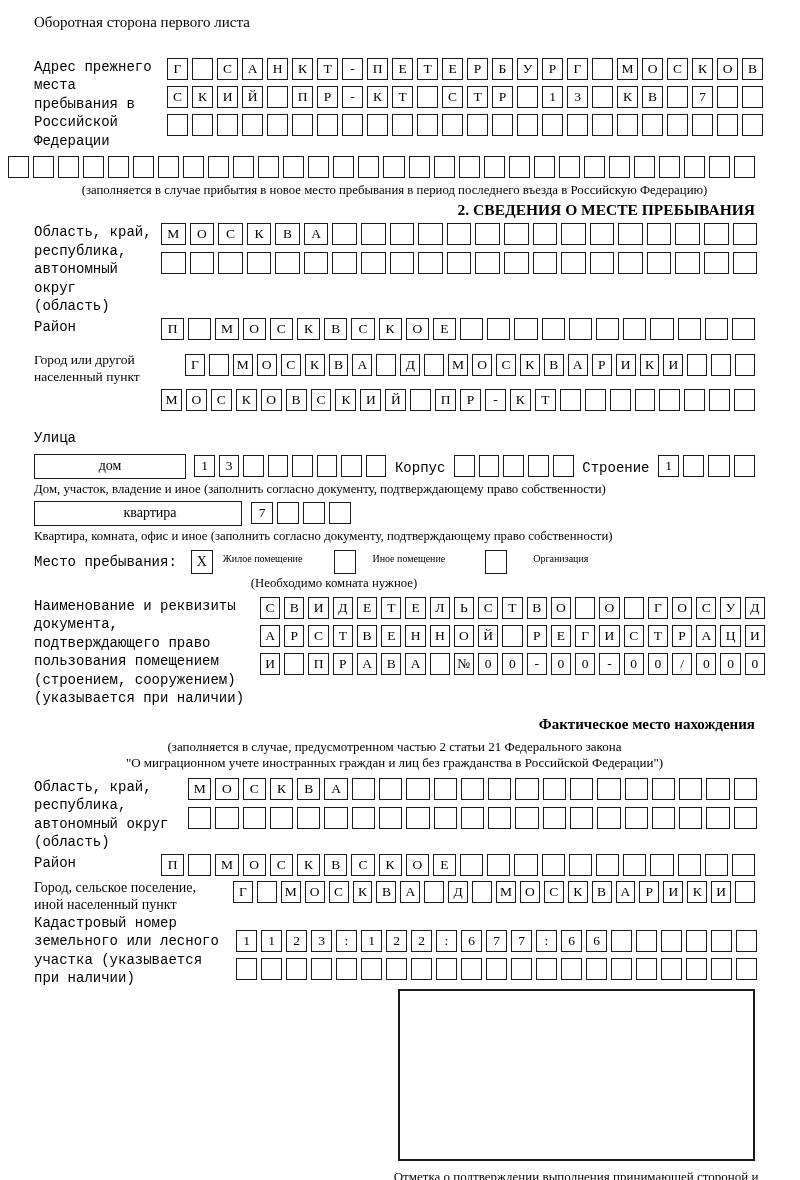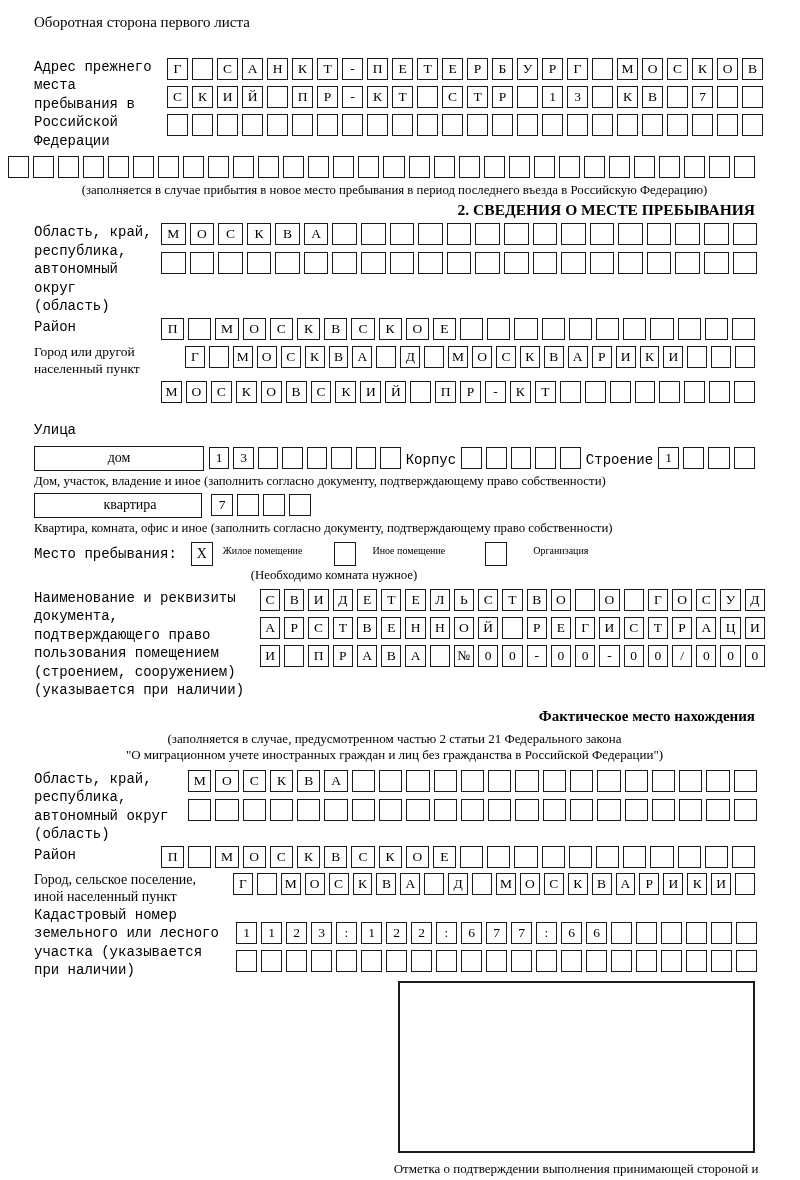--- a/index.html
+++ b/index.html
@@ -226,21 +226,21 @@
         <div class="cell"></div>
         <div class="cell"></div>
         <div class="cell"></div>
         <div class="cell"></div>
         <div class="cell"></div>
         <div class="cell"></div>
         <div class="cell"></div>
       </div>
   </div>
 
-  <div class="frow" style="margin-top:4px;">
+  <div class="frow" style="margin-top:12px;">
     <div class="lbl-tight" style="flex:0 0 145px;padding-right:6px;">Город или другой населенный пункт</div>
     <div class="cellrow" style="width:572px;margin-top:2px;">
         <div class="cell">Г</div>
         <div class="cell"></div>
         <div class="cell">М</div>
         <div class="cell">О</div>
         <div class="cell">С</div>
         <div class="cell">К</div>
         <div class="cell">В</div>
         <div class="cell">А</div>
@@ -287,21 +287,21 @@
         <div class="cell"></div>
         <div class="cell"></div>
         <div class="cell"></div>
         <div class="cell"></div>
         <div class="cell"></div>
         <div class="cell"></div>
       </div>
   </div>
 
   <div class="frow" style="margin-top:6px;justify-content:space-between;align-items:center;">
-    <div class="bigbox" style="width:170px;">дом</div>
+    <div class="bigbox" style="width:152px;">дом</div>
     <div class="cellrow" style="width:192px;">
         <div class="cell">1</div>
         <div class="cell">3</div>
         <div class="cell"></div>
         <div class="cell"></div>
         <div class="cell"></div>
         <div class="cell"></div>
         <div class="cell"></div>
         <div class="cell"></div>
       </div>
@@ -317,21 +317,21 @@
     <div class="cellrow" style="width:97px;">
         <div class="cell">1</div>
         <div class="cell"></div>
         <div class="cell"></div>
         <div class="cell"></div>
       </div>
   </div>
   <div class="note-left" style="margin-top:3px;">Дом, участок, владение и иное (заполнить согласно документу, подтверждающему право собственности)</div>
 
   <div class="frow" style="margin-top:4px;align-items:center;">
-    <div class="bigbox" style="width:168px;padding-left:24px;">квартира</div>
+    <div class="bigbox" style="width:208px;padding-left:24px;">квартира</div>
     <div class="cellrow" style="width:100px;margin-left:9px;">
         <div class="cell">7</div>
         <div class="cell"></div>
         <div class="cell"></div>
         <div class="cell"></div>
       </div>
   </div>
   <div class="note-left" style="margin-top:3px;">Квартира, комната, офис и иное (заполнить согласно документу, подтверждающему право собственности)</div>
 
   <div class="frow" style="margin-top:6px;align-items:flex-start;">

